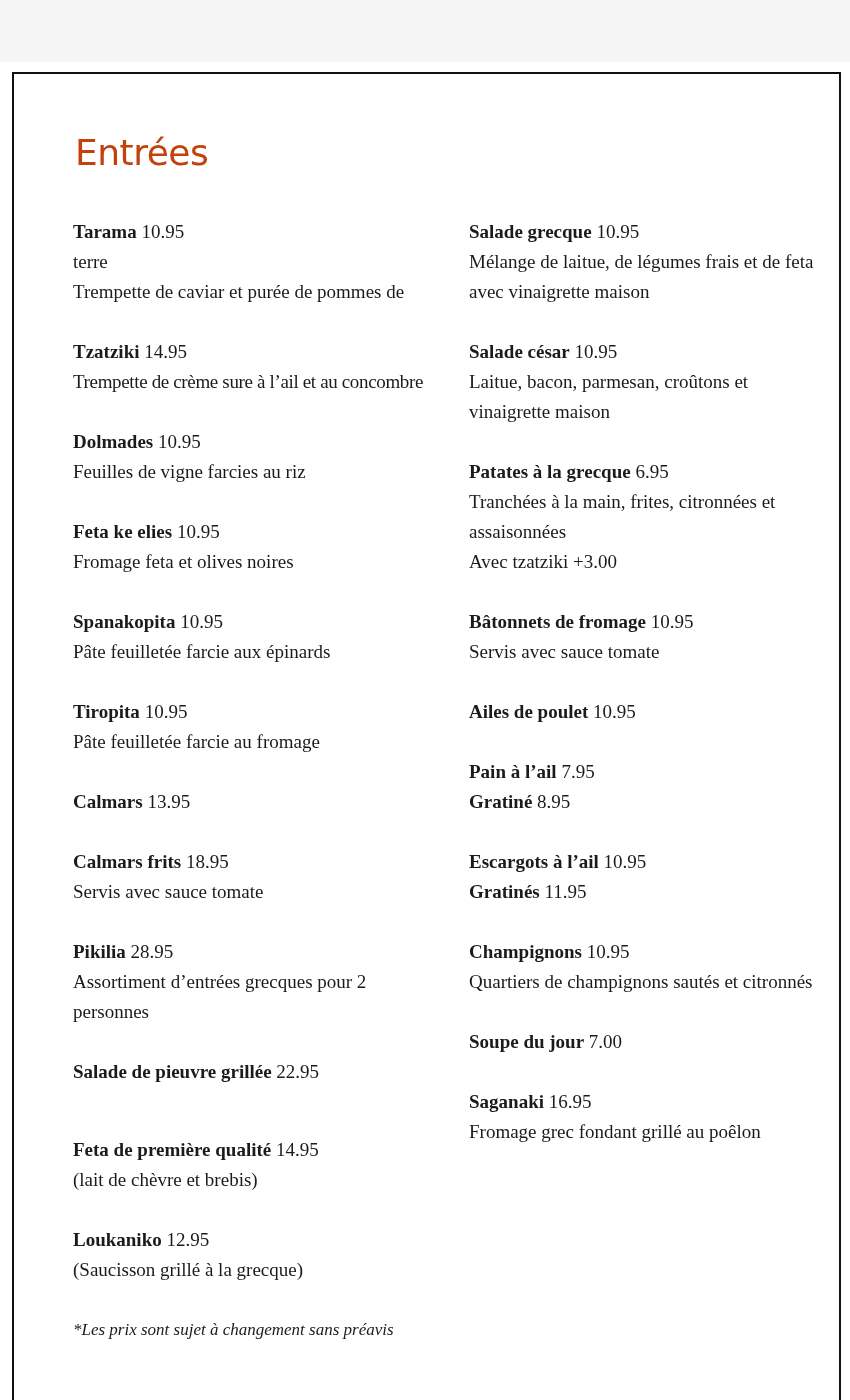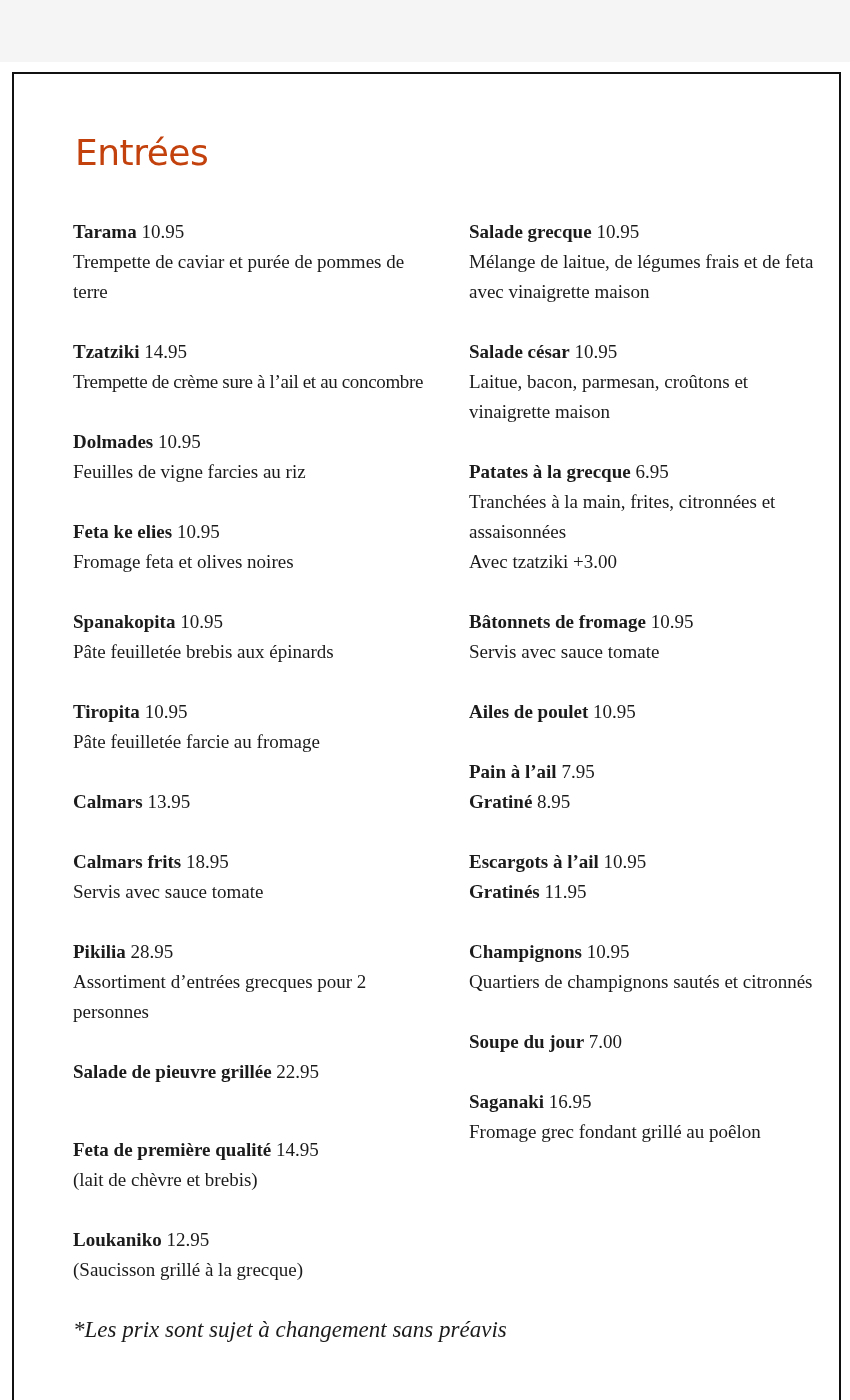--- a/index.html
+++ b/index.html
@@ -50,55 +50,55 @@
     font-size: 19px;
     white-space: nowrap;
   }
   .name { font-weight: bold; }
   .price { font-weight: normal; }
   .desc-line { font-weight: normal; }
   .desc-line.tight { letter-spacing: -0.35px; }
   .footnote {
     margin: 0;
     line-height: 30px;
-    font-size: 23px;
+    font-size: 17px;
     font-style: italic;
     white-space: nowrap;
   }
 </style>
 </head>
 <body>
 
 <div class="top-band"></div>
 
 <div class="menu-sheet">
   <h1 class="title">Entrées</h1>
 
   <div class="col col-left">
     <div id="col-0">
         <div class="item">
           <div class="line name-line"><span class="name">Tarama</span> <span class="price">10.95</span></div>
+          <div class="line desc-line">terre</div>
           <div class="line desc-line">Trempette de caviar et purée de pommes de</div>
-          <div class="line desc-line">terre</div>
         </div>
         <div class="item">
           <div class="line name-line"><span class="name">Tzatziki</span> <span class="price">14.95</span></div>
           <div class="line desc-line tight">Trempette de crème sure à l’ail et au concombre</div>
         </div>
         <div class="item">
           <div class="line name-line"><span class="name">Dolmades</span> <span class="price">10.95</span></div>
           <div class="line desc-line">Feuilles de vigne farcies au riz</div>
         </div>
         <div class="item">
           <div class="line name-line"><span class="name">Feta ke elies</span> <span class="price">10.95</span></div>
           <div class="line desc-line">Fromage feta et olives noires</div>
         </div>
         <div class="item">
           <div class="line name-line"><span class="name">Spanakopita</span> <span class="price">10.95</span></div>
-          <div class="line desc-line">Pâte feuilletée brebis aux épinards</div>
+          <div class="line desc-line">Pâte feuilletée farcie aux épinards</div>
         </div>
         <div class="item">
           <div class="line name-line"><span class="name">Tiropita</span> <span class="price">10.95</span></div>
           <div class="line desc-line">Pâte feuilletée farcie au fromage</div>
         </div>
         <div class="item">
           <div class="line name-line"><span class="name">Calmars</span> <span class="price">13.95</span></div>
         </div>
         <div class="item">
           <div class="line name-line"><span class="name">Calmars frits</span> <span class="price">18.95</span></div>

